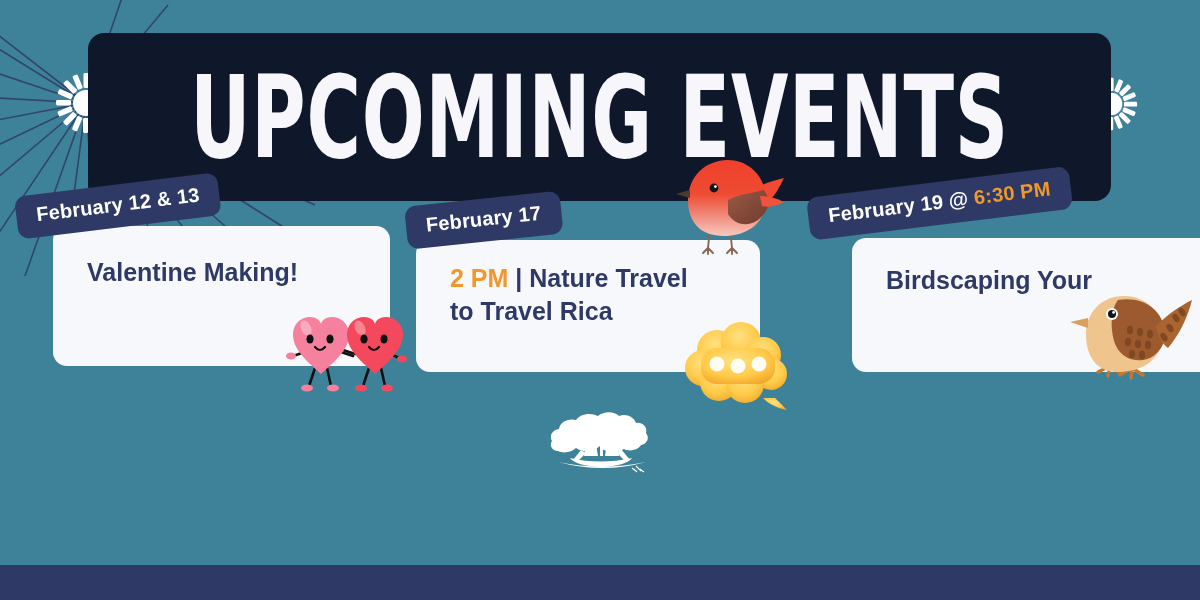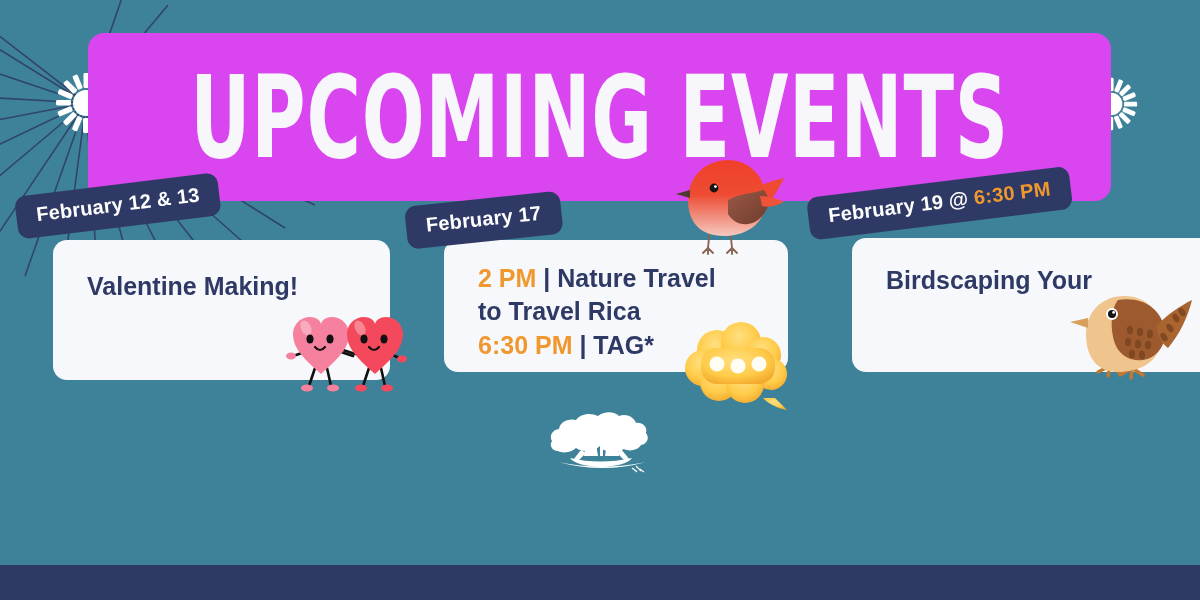--- a/index.html
+++ b/index.html
@@ -10,21 +10,21 @@
   }
   #stage{position:absolute;inset:0;width:1200px;height:600px;overflow:hidden;}
 
   
   .rays{position:absolute;left:0;top:0;width:460px;height:330px;pointer-events:none;}
   .starburst{position:absolute;pointer-events:none;}
 
   
   .banner{
     position:absolute;left:88px;top:33px;width:1023px;height:168px;
-    background:#d946ef;border-radius:16px;
+    background:#0f172a;border-radius:16px;
     display:flex;align-items:center;justify-content:center;
   }
   .banner-title{
     color:#F7F7FB;
     font-family:"Liberation Sans Narrow","DejaVu Sans Condensed","Liberation Sans",sans-serif;
     font-weight:700;font-size:103px;line-height:1;
     letter-spacing:1px;
     transform:scaleX(0.80) scaleY(1.10);
     transform-origin:center;
     white-space:nowrap;
@@ -135,21 +135,21 @@
       <rect x="28.5" y="1" width="5.5" height="15" rx="1.4" transform="rotate(292.5 31 31)"></rect>
       <rect x="28.5" y="1" width="5.5" height="15" rx="1.4" transform="rotate(315 31 31)"></rect>
       <rect x="28.5" y="1" width="5.5" height="15" rx="1.4" transform="rotate(337.5 31 31)"></rect>
     </g>
   </svg>
 
   <div class="banner">
     <div class="banner-title">UPCOMING EVENTS</div>
   </div>
 
-  <div class="card" style="left:53px;top:240px;width:337px;height:140px;">
+  <div class="card" style="left:53px;top:226px;width:337px;height:140px;">
     <div class="card-body">
       <div><span>Valentine Making!</span></div>
     </div>
   </div>
 
   <svg class="art" style="left:277px;top:296px;" width="140" height="100" viewBox="0 0 140 100">
     <g stroke="#111" stroke-width="2.6" stroke-linecap="round">
       <line x1="16" y1="60" x2="34" y2="54"></line>
       <line x1="64" y1="56" x2="76" y2="60"></line>
       <line x1="78" y1="58" x2="66" y2="54"></line>
@@ -182,25 +182,24 @@
       <ellipse cx="84" cy="92" rx="6" ry="3.6"></ellipse>
       <ellipse cx="110" cy="92" rx="6" ry="3.6"></ellipse>
       <ellipse cx="125" cy="63" rx="5" ry="3.4"></ellipse>
     </g>
   </svg>
 
   <div class="tag" style="left:14px;top:197px;transform:rotate(-7deg);transform-origin:left top;">
     <span>February 12 &amp; 13</span>
   </div>
 
-  <div class="card" style="left:444px;top:240px;width:344px;height:132px;">
+  <div class="card" style="left:416px;top:240px;width:344px;height:132px;">
     <div class="card-body" style="padding-top:22px;">
       <div><span class="accent">2 PM</span><span> |  Nature Travel</span></div>
       <div><span>to Travel Rica</span></div>
-      <div><span class="accent">6:30 PM</span><span> | TAG*</span></div>
     </div>
   </div>
 
   <svg class="art" style="left:672px;top:152px;" width="116" height="108" viewBox="0 0 116 108">
     <defs>
       <linearGradient id="robinBody" x1="0" y1="0" x2="0" y2="1">
         <stop offset="0%" stop-color="#F0402B"></stop>
         <stop offset="45%" stop-color="#EE4B32"></stop>
         <stop offset="72%" stop-color="#F08878"></stop>
         <stop offset="100%" stop-color="#F7C9BE"></stop>

